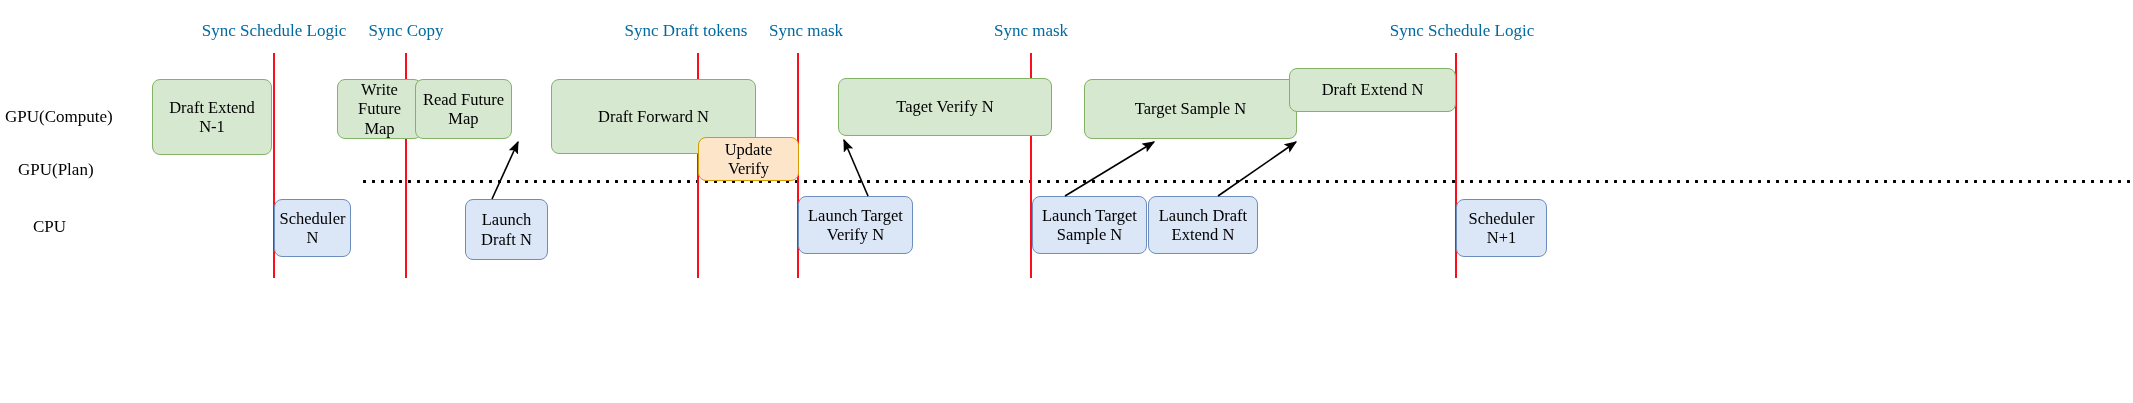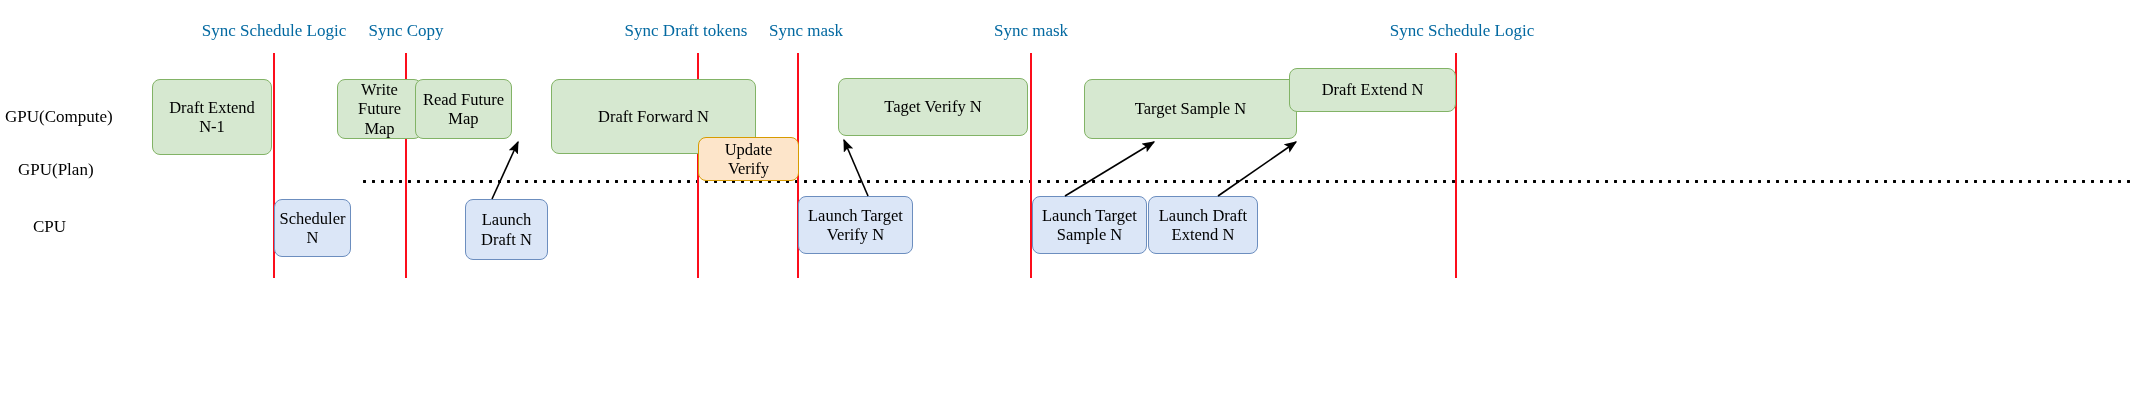--- a/index.html
+++ b/index.html
@@ -111,35 +111,36 @@
   <div class="sync-line" style="left:797px;"></div>
   <div class="sync-line" style="left:1030px;"></div>
   <div class="sync-line" style="left:1455px;"></div>
 
   <div class="block green" style="left:152px; top:79px; width:120px; height:76px;">Draft Extend N-1</div>
   <div class="block green" style="left:321px; top:79px; width:85px;  height:60px;margin-left:16px;">Write Future
 Map</div>
   <div class="block green" style="left:415px; top:79px; width:97px;  height:60px;">Read Future
 Map</div>
   <div class="block green" style="left:507px; top:79px; width:205px; height:75px;margin-left:44px;">Draft Forward N</div>
-  <div class="block green" style="left:838px; top:78px; width:190px; height:58px;">Taget Verify N</div>
+  <div class="block green" style="left:838px; top:78px; width:214px; height:58px;">Taget Verify N</div>
   <div class="block green" style="left:1084px; top:79px; width:213px; height:60px;">Target Sample N</div>
   <div class="block green" style="left:1289px; top:68px; width:167px; height:44px;">Draft Extend N</div>
 
   <div class="block orange" style="left:698px; top:137px; width:101px; height:44px;">Update Verify</div>
 
   <div class="block blue" style="left:274px;  top:199px; width:77px;  height:58px;">Scheduler N</div>
   <div class="block blue" style="left:465px;  top:199px; width:83px;  height:61px;">Launch
 Draft N</div>
   <div class="block blue" style="left:798px;  top:196px; width:115px; height:58px;">Launch Target
 Verify N</div>
   <div class="block blue" style="left:1032px; top:196px; width:115px; height:58px;">Launch Target
 Sample N</div>
   <div class="block blue" style="left:1148px; top:196px; width:110px; height:58px;">Launch Draft
 Extend N</div>
+  <div class="block blue" style="left:1456px; top:199px; width:91px;  height:58px;">Scheduler N+1</div>
 
   <svg id="arrow-layer" viewBox="0 0 2133 403">
     <defs>
       <marker id="ah" markerWidth="9" markerHeight="9" refX="7.2" refY="3.2" orient="auto" markerUnits="strokeWidth">
         <path d="M0,0 L8,3.2 L0,6.4 L1.6,3.2 z" fill="#000000"></path>
       </marker>
     </defs>
     <line x1="492" y1="199" x2="518" y2="142" stroke="#000" stroke-width="1.6" marker-end="url(#ah)"></line>
     <line x1="868" y1="196" x2="844" y2="140" stroke="#000" stroke-width="1.6" marker-end="url(#ah)"></line>
     <line x1="1065" y1="196" x2="1154" y2="142" stroke="#000" stroke-width="1.6" marker-end="url(#ah)"></line>

